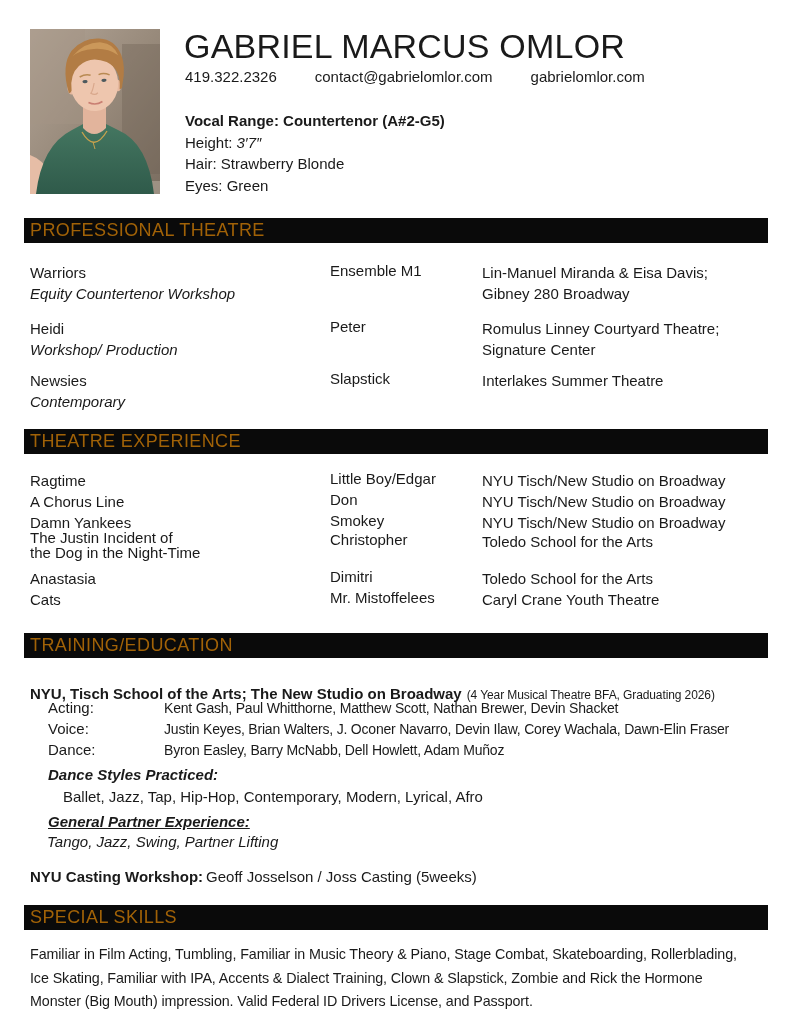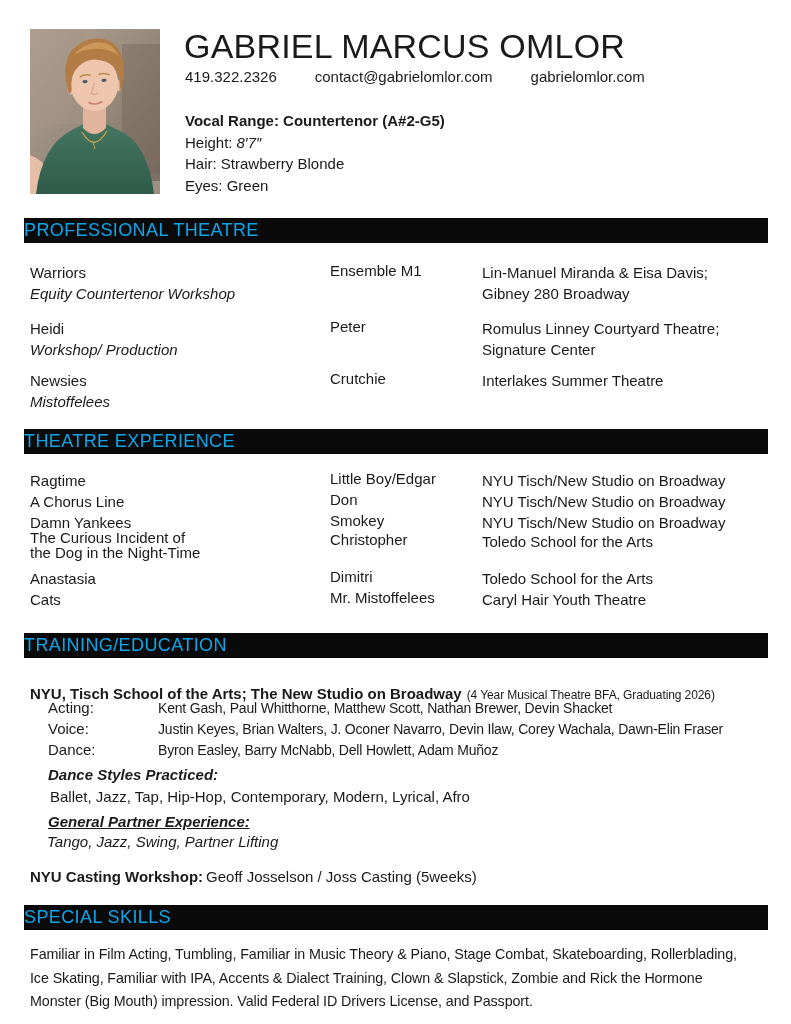--- a/index.html
+++ b/index.html
@@ -13,44 +13,44 @@
 
   
   .photo{left:30px;top:29px;width:130px;height:165px;}
   .name{left:184px;top:27px;font-size:34px;font-weight:normal;letter-spacing:.2px;margin:0;white-space:nowrap;}
   .contact{left:185px;top:68px;font-size:15px;display:flex;gap:38px;white-space:nowrap;align-items:flex-end;}
   .stats{left:185px;top:110px;font-size:15px;line-height:21.7px;white-space:nowrap;}
   .stats .lbl{margin-right:4px;}
 
   
   .bar{
-    left:24px;width:744px;height:25px;background:#0a0a0a;color:#0ea5e9;
+    left:24px;width:744px;height:25px;background:#0a0a0a;color:#a16207;
     font-size:18px;letter-spacing:.4px;display:flex;align-items:center;
-    box-sizing:border-box;white-space:nowrap;
+    padding-left:6px;box-sizing:border-box;white-space:nowrap;
   }
   .bar1{top:218px}.bar2{top:429px}.bar3{top:633px}.bar4{top:905px}
 
   
   .row{left:30px;width:740px;font-size:15px;}
   .c1{position:absolute;left:0;top:0;width:292px;line-height:21px;}
   .c2{position:absolute;left:300px;top:0;width:146px;white-space:nowrap;}
   .c3{position:absolute;left:452px;top:0;width:288px;line-height:21px;white-space:nowrap;}
   .pt1{top:262px}.pt2{top:318px}.pt3{top:370px}
   .te1{top:470px}.te2{top:491px}.te3{top:512px}.te4{top:531px}.te5{top:568px}.te6{top:589px}
   .tight{line-height:14.5px;}
 
   
   .school{left:30px;top:685px;font-size:15px;white-space:nowrap;}
   .school .note{font-size:12px;font-weight:normal;margin-left:5px;letter-spacing:-.1px;}
   .fac{left:48px;width:720px;font-size:15px;}
   .fac .label{position:absolute;left:0;top:0;}
-  .fac .names{position:absolute;left:110px;top:1px;font-size:14px;letter-spacing:-.2px;white-space:nowrap;}
+  .fac .names{position:absolute;left:116px;top:1px;font-size:14px;letter-spacing:-.2px;white-space:nowrap;}
   .f1{top:699px}.f2{top:720px}.f3{top:741px}
   .dsp{left:48px;top:766px;font-size:15px;font-style:italic;font-weight:600;white-space:nowrap;}
-  .dsl{left:50px;top:788px;font-size:15px;white-space:nowrap;}
+  .dsl{left:63px;top:788px;font-size:15px;white-space:nowrap;}
   .gpe{left:48px;top:813px;font-size:15px;font-style:italic;font-weight:600;white-space:nowrap;text-decoration:underline;}
   .gps{left:47px;top:833px;font-size:15px;font-style:italic;white-space:nowrap;}
   .casting{left:30px;top:868px;font-size:15px;white-space:nowrap;}
   .casting .rest{font-weight:normal;margin-left:3px;}
 
   
   .skills{left:30px;top:943px;width:726px;font-size:14.3px;letter-spacing:-.1px;line-height:23.5px;}
 </style>
 </head>
 <body>
@@ -97,21 +97,21 @@
 
   <h1 class="abs name">GABRIEL MARCUS OMLOR</h1>
   <div class="abs contact">
     <span>419.322.2326</span>
     <span>contact@gabrielomlor.com</span>
     <span>gabrielomlor.com</span>
   </div>
 
   <div class="abs stats">
     <div class="bold">Vocal Range: Countertenor (A#2-G5)</div>
-    <div><span class="lbl">Height:</span><span class="italic">8′7″</span></div>
+    <div><span class="lbl">Height:</span><span class="italic">3′7″</span></div>
     <div>Hair: Strawberry Blonde</div>
     <div>Eyes: Green</div>
   </div>
 
   <div class="abs bar bar1">
       <span>PROFESSIONAL THEATRE</span>
     </div>
   <div class="abs bar bar2">
       <span>THEATRE EXPERIENCE</span>
     </div>
@@ -140,23 +140,23 @@
     </div>
     <div class="c2">Peter</div>
     <div class="c3">
       <div>Romulus Linney Courtyard Theatre;</div>
       <div>Signature Center</div>
     </div>
   </div>
   <div class="abs row pt3">
     <div class="c1">
       <div>Newsies</div>
-      <div class="italic">Mistoffelees</div>
-    </div>
-    <div class="c2">Crutchie</div>
+      <div class="italic">Contemporary</div>
+    </div>
+    <div class="c2">Slapstick</div>
     <div class="c3">
       <div>Interlakes Summer Theatre</div>
     </div>
   </div>
 
   <div class="abs row te1">
     <div class="c1">Ragtime</div>
     <div class="c2">Little Boy/Edgar</div>
     <div class="c3">NYU Tisch/New Studio on Broadway</div>
   </div>
@@ -165,35 +165,35 @@
     <div class="c2">Don</div>
     <div class="c3">NYU Tisch/New Studio on Broadway</div>
   </div>
   <div class="abs row te3">
     <div class="c1">Damn Yankees</div>
     <div class="c2">Smokey</div>
     <div class="c3">NYU Tisch/New Studio on Broadway</div>
   </div>
   <div class="abs row te4">
     <div class="c1 tight">
-      <div>The Curious Incident of</div>
+      <div>The Justin Incident of</div>
       <div>the Dog in the Night-Time</div>
     </div>
     <div class="c2">Christopher</div>
     <div class="c3">Toledo School for the Arts</div>
   </div>
   <div class="abs row te5">
     <div class="c1">Anastasia</div>
     <div class="c2">Dimitri</div>
     <div class="c3">Toledo School for the Arts</div>
   </div>
   <div class="abs row te6">
     <div class="c1">Cats</div>
     <div class="c2">Mr. Mistoffelees</div>
-    <div class="c3">Caryl Hair Youth Theatre</div>
+    <div class="c3">Caryl Crane Youth Theatre</div>
   </div>
 
   <div class="abs school">
     <span class="bold">NYU, Tisch School of the Arts; The New Studio on Broadway</span><span class="note">(4 Year Musical Theatre BFA, Graduating 2026)</span>
   </div>
   <div class="abs fac f1">
     <span class="label">Acting:</span>
     <span class="names">Kent Gash, Paul Whitthorne, Matthew Scott, Nathan Brewer, Devin Shacket</span>
   </div>
   <div class="abs fac f2">

